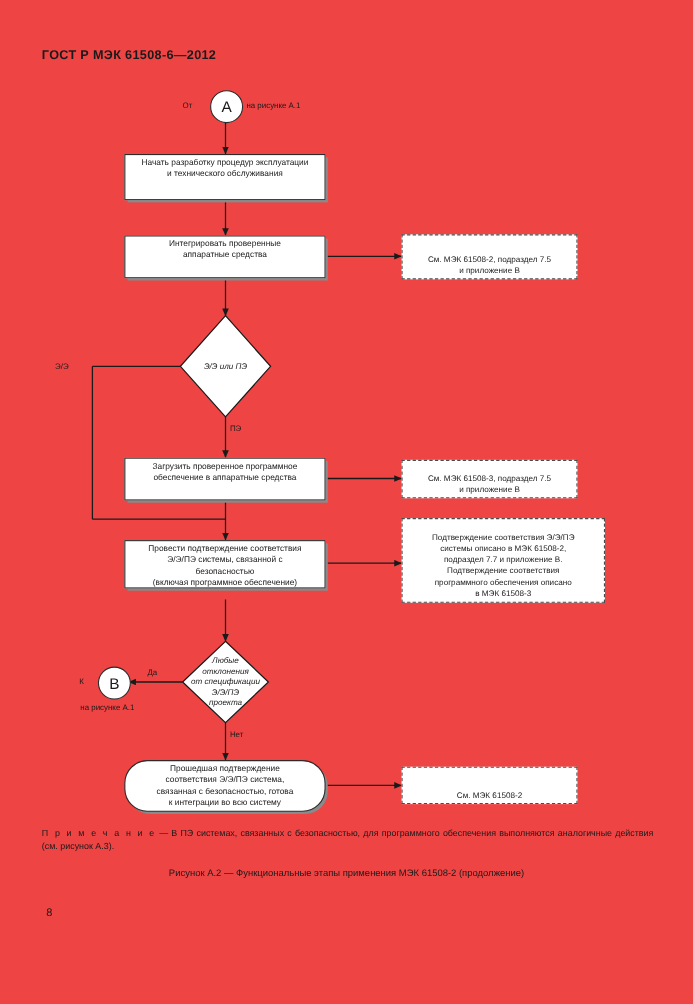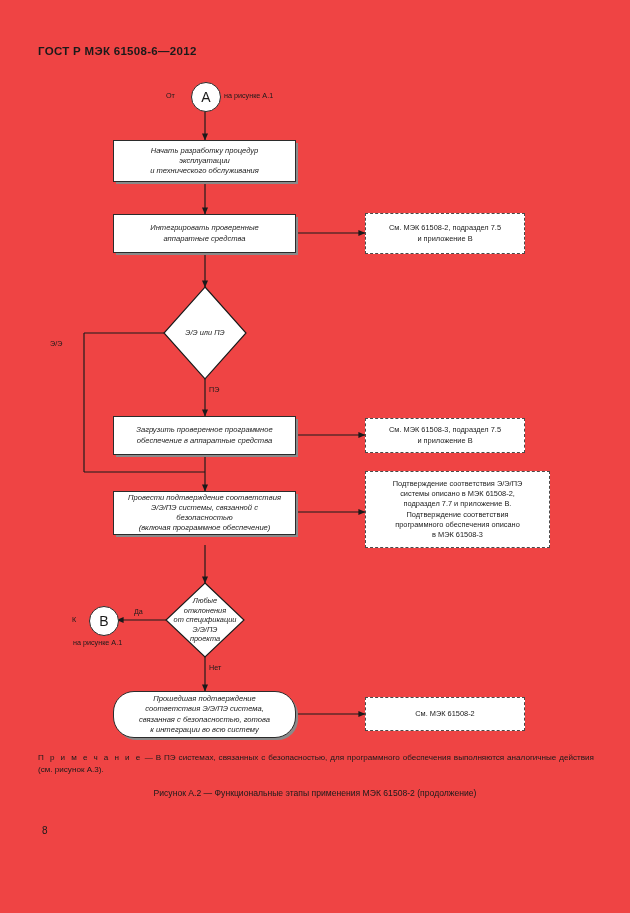--- a/index.html
+++ b/index.html
@@ -51,36 +51,35 @@
     width: 630px;
     height: 760px;
   }
   
   .node {
     position: absolute;
     box-sizing: border-box;
     background: #ffffff;
     border: 1px solid #2b2b2b;
     display: flex;
-    align-items: center;
+    align-items: flex-start;
     justify-content: center;
     text-align: center;
     font-size: 7.6px;
     line-height: 1.35;
     padding: 2px 13px;
     box-shadow: 2.5px 2.5px 0 -0.5px #8a8a8a;
-    font-style: italic;
   }
   .note {
     position: absolute;
     box-sizing: border-box;
     background: #ffffff;
     border: 1px dashed #4a4a4a;
     display: flex;
-    align-items: center;
+    align-items: flex-end;
     justify-content: center;
     text-align: center;
     font-size: 7.4px;
     line-height: 1.38;
     padding: 2px 6px;
   }
   .node-text, .note-text {
     display: block;
     white-space: pre-line;
   }
@@ -229,21 +228,21 @@
     <div class="node" style="left:113px; top:691px; width:183px; height:47px;border-radius:21px;">
       <span class="node-text">Прошедшая подтверждение
 соответствия Э/Э/ПЭ система,
 связанная с безопасностью, готова
 к интеграции во всю систему</span>
     </div>
 
     <div class="diamond-wrap" style="left:164px; top:287px; width:82px; height:92px;">
       <div class="diamond-label">Э/Э или ПЭ</div>
     </div>
-    <div class="edge-label" style="left:50px; top:339px;text-align:center;">Э/Э</div>
+    <div class="edge-label" style="left:50px; top:328px;text-align:center;">Э/Э</div>
     <div class="edge-label" style="left:209px; top:385px;">ПЭ</div>
 
     <div class="diamond-wrap" style="left:166px; top:583px; width:78px; height:74px;">
       <div class="diamond-label">Любые
 отклонения
 от спецификации
 Э/Э/ПЭ
 проекта</div>
     </div>
     <div class="edge-label" style="left:134px; top:607px;">Да</div>

